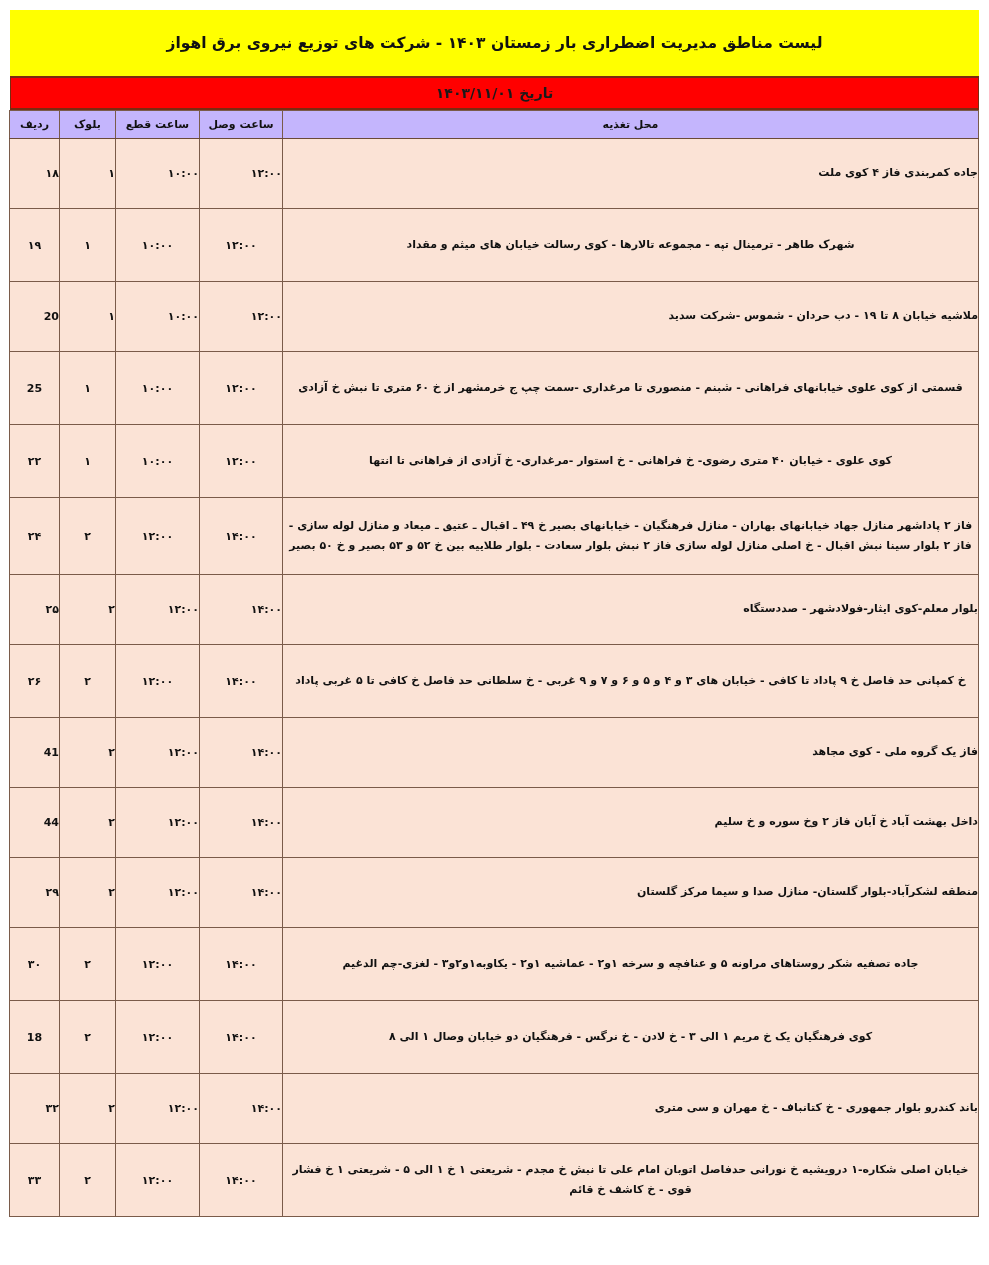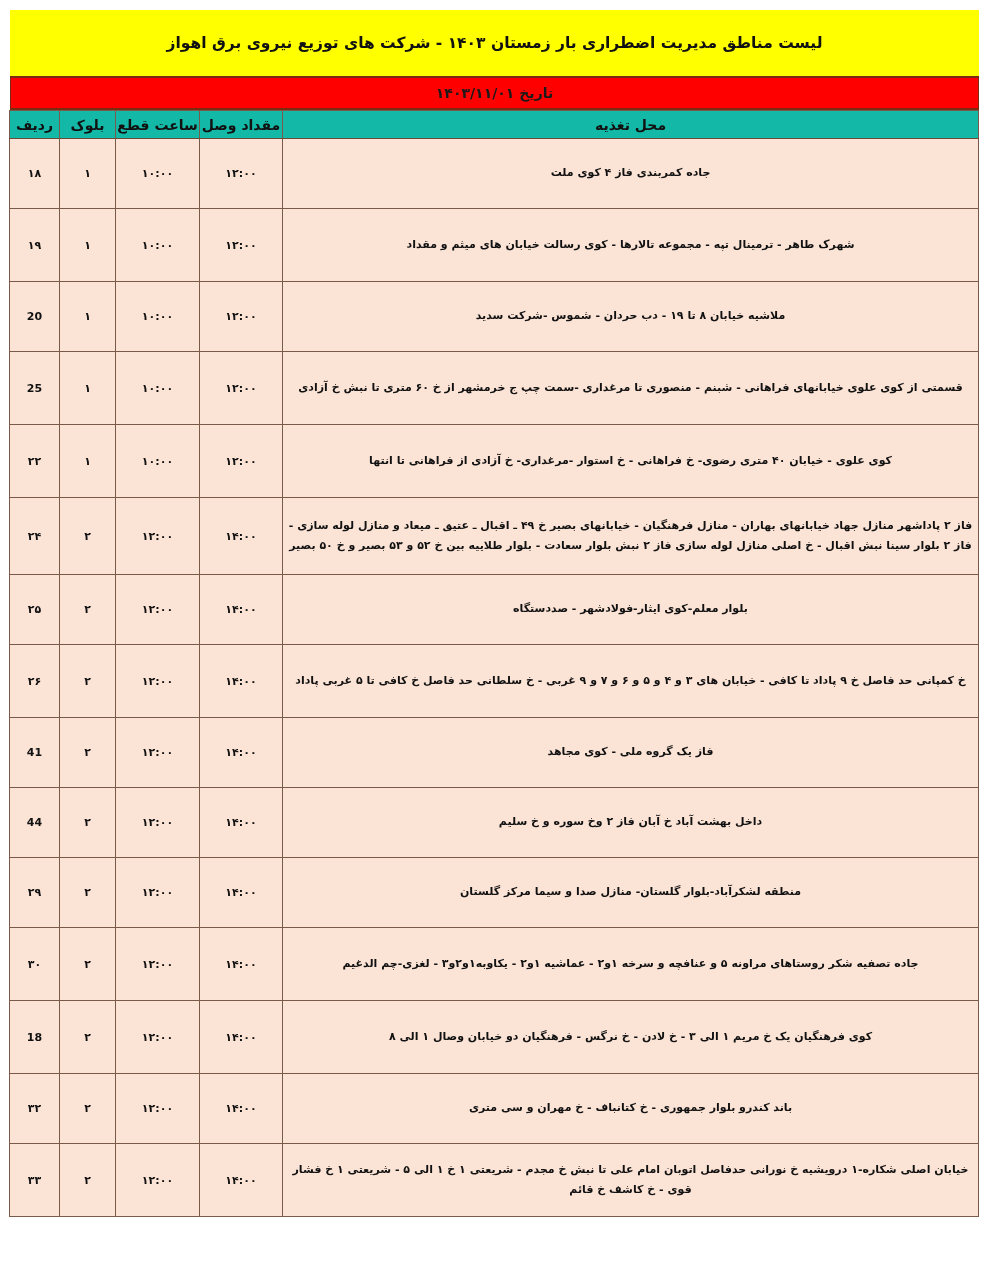--- a/index.html
+++ b/index.html
@@ -79,23 +79,23 @@
   }
   table.schedule th,
   table.schedule td {
     border: 1px solid #7a5b4a;
     padding: 0;
     vertical-align: middle;
     text-align: center;
     color: #111111;
   }
   table.schedule thead th {
-    background: #14b8a6;
+    background: #c4b5fd;
     height: 27px;
-    font-size: 14px;
+    font-size: 11px;
     font-weight: bold;
     border-top: 1px solid #7a5b4a;
     border-bottom: 1.5px solid #6b4a38;
   }
   table.schedule tbody td {
     background: #FBE3D6;
     font-size: 11px;
     font-weight: bold;
   }
 
@@ -116,21 +116,21 @@
   }
   td.cell-mahal {
     font-size: 11.5px;
     font-weight: bold;
     text-align: center;
     padding: 4px 8px;
     line-height: 1.85;
     box-sizing: border-box;
   }
   tr.row-tall td { height: 72px; }
-  tr.row-std  td { height: 69px; }
+  tr.row-std  td { height: 69px; text-align: right; }
   tr.row-xtall td { height: 76px; }
 </style>
 </head>
 <body>
 
 <div class="sheet">
 
   <div class="title-banner">
     <div class="title-text">لیست مناطق مدیریت اضطراری بار زمستان ۱۴۰۳ - شرکت های توزیع نیروی برق اهواز</div>
   </div>
@@ -143,21 +143,21 @@
     <colgroup>
       <col class="c-mahal">
       <col class="c-vasl">
       <col class="c-ghat">
       <col class="c-blok">
       <col class="c-radif">
     </colgroup>
     <thead>
       <tr>
         <th>محل تغذیه</th>
-        <th>مقداد وصل</th>
+        <th>ساعت وصل</th>
         <th>ساعت قطع</th>
         <th>بلوک</th>
         <th>ردیف</th>
       </tr>
     </thead>
     <tbody id="table-body">
         <tr class="row-std">
           <td class="cell-mahal">جاده کمربندی فاز ۴ کوی ملت</td>
           <td class="cell-time">۱۲:۰۰</td>
           <td class="cell-time">۱۰:۰۰</td>

